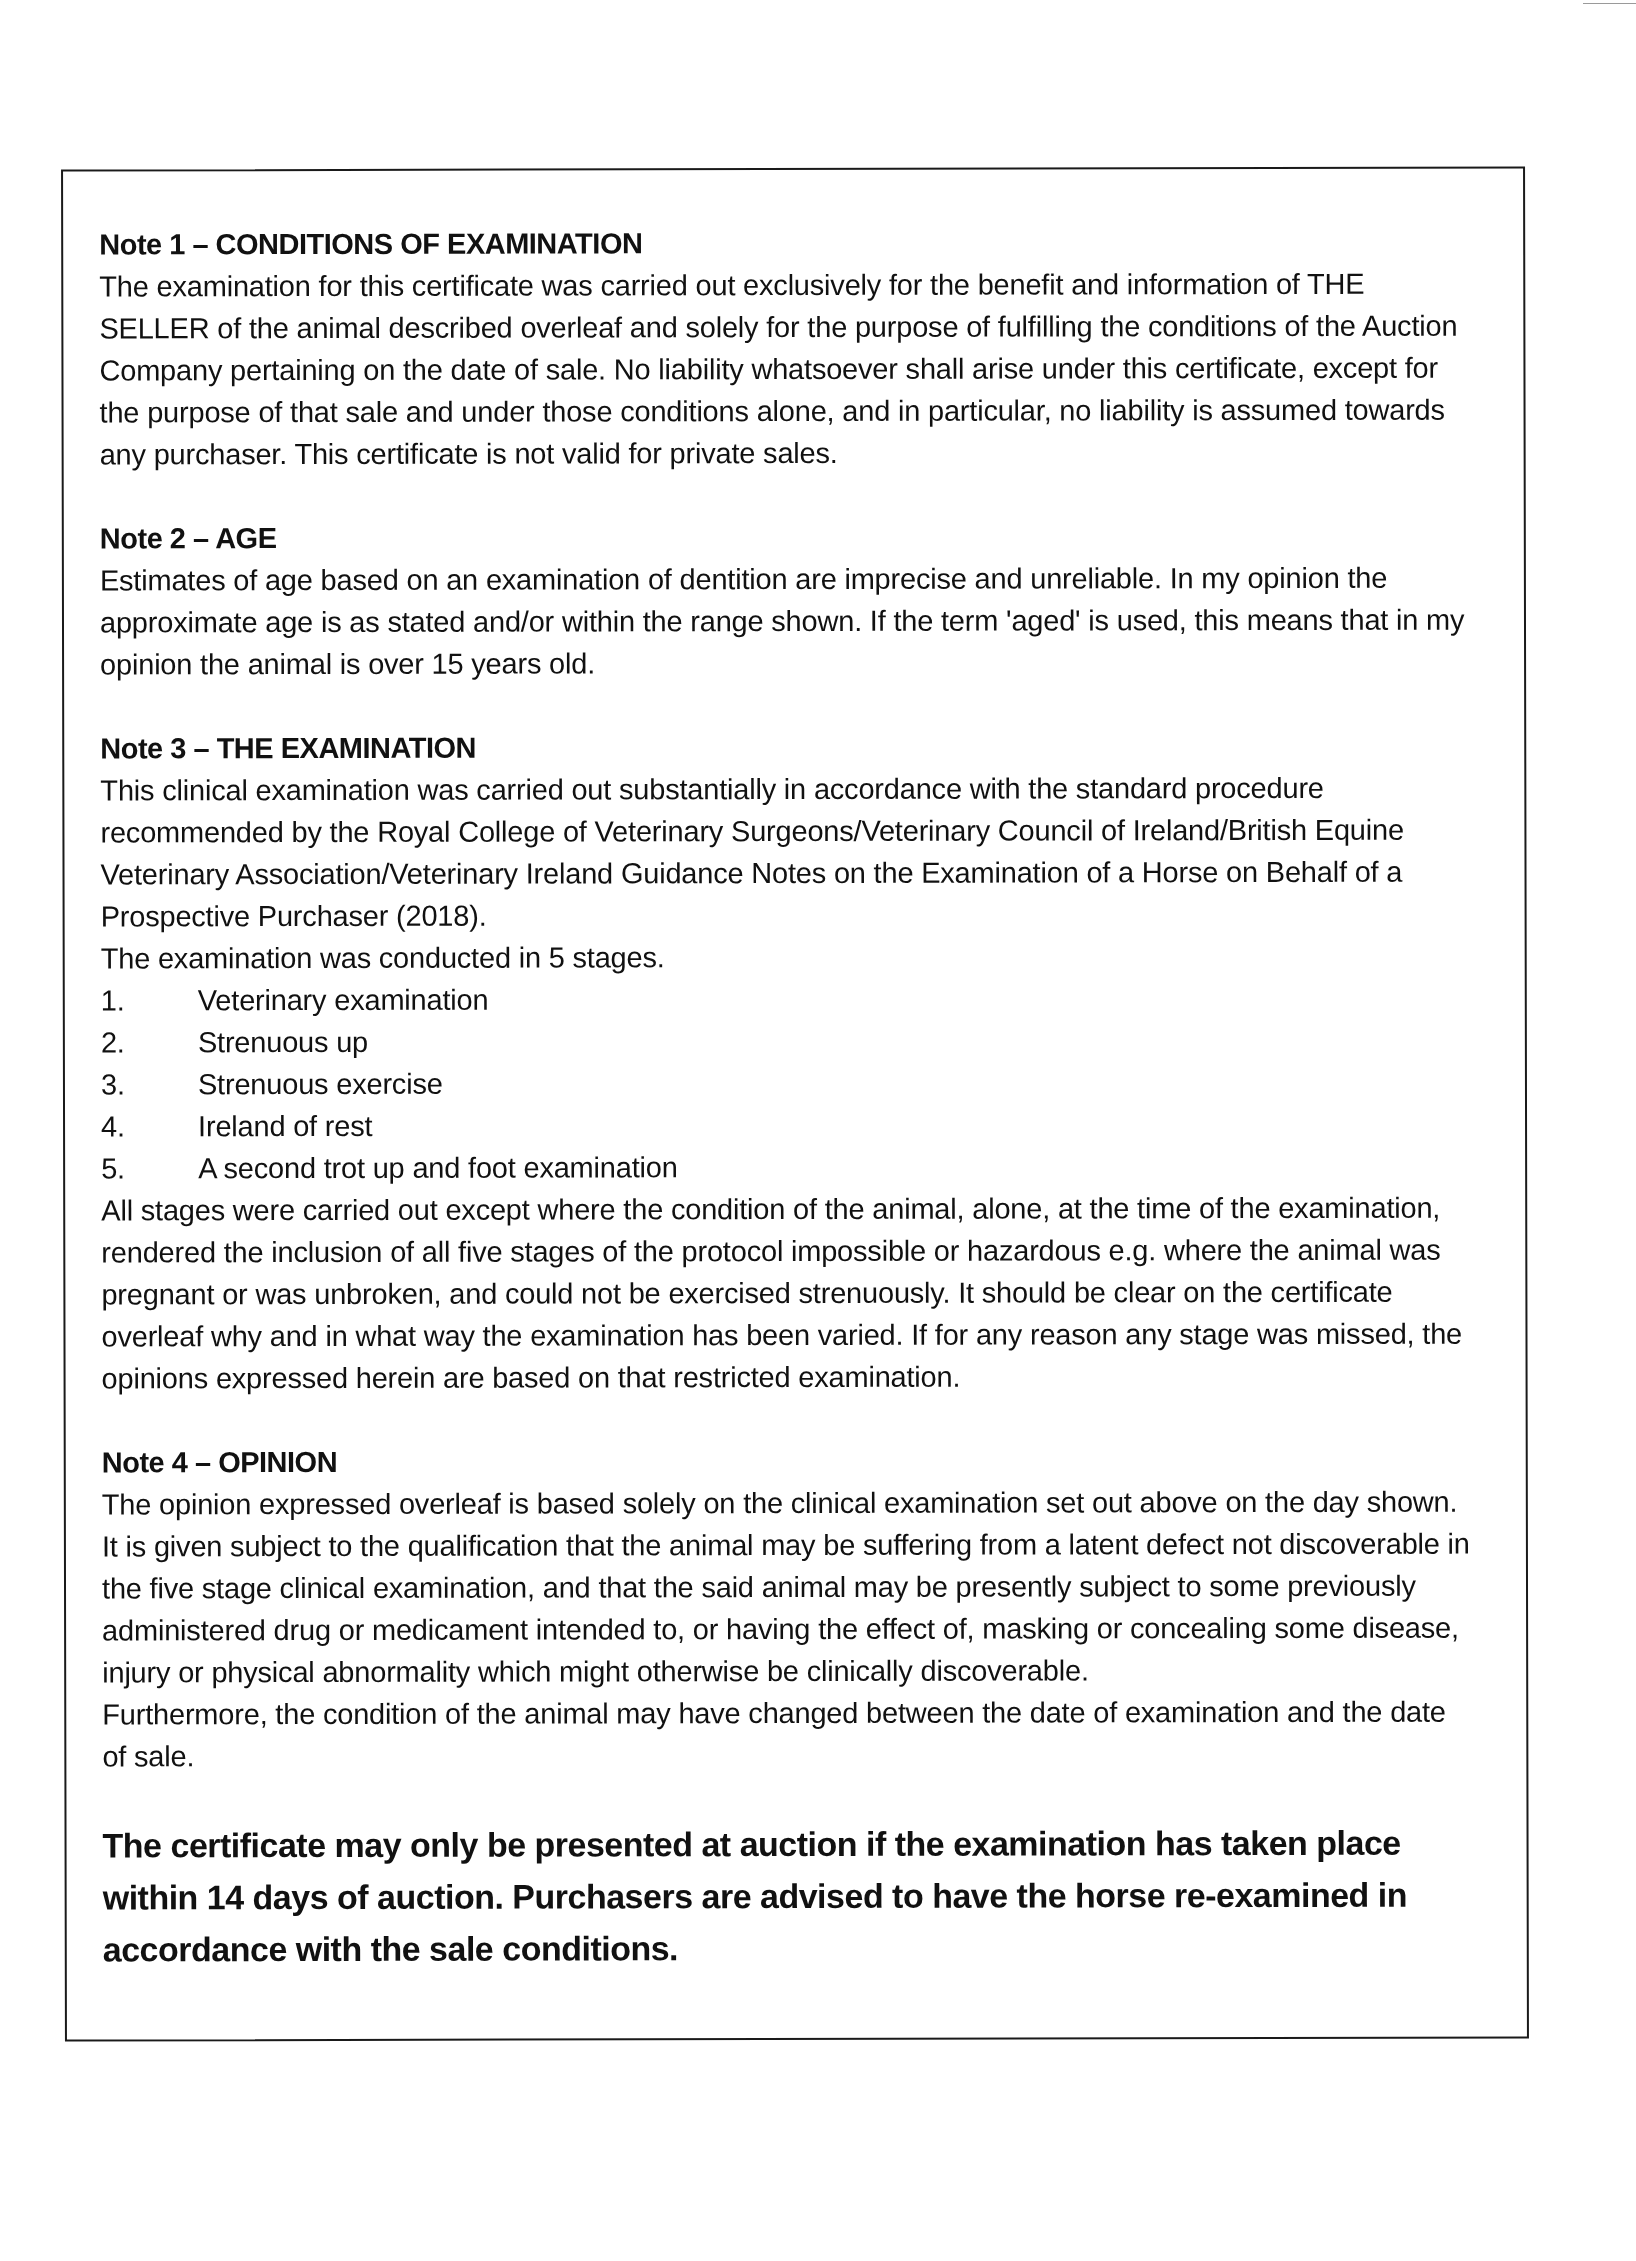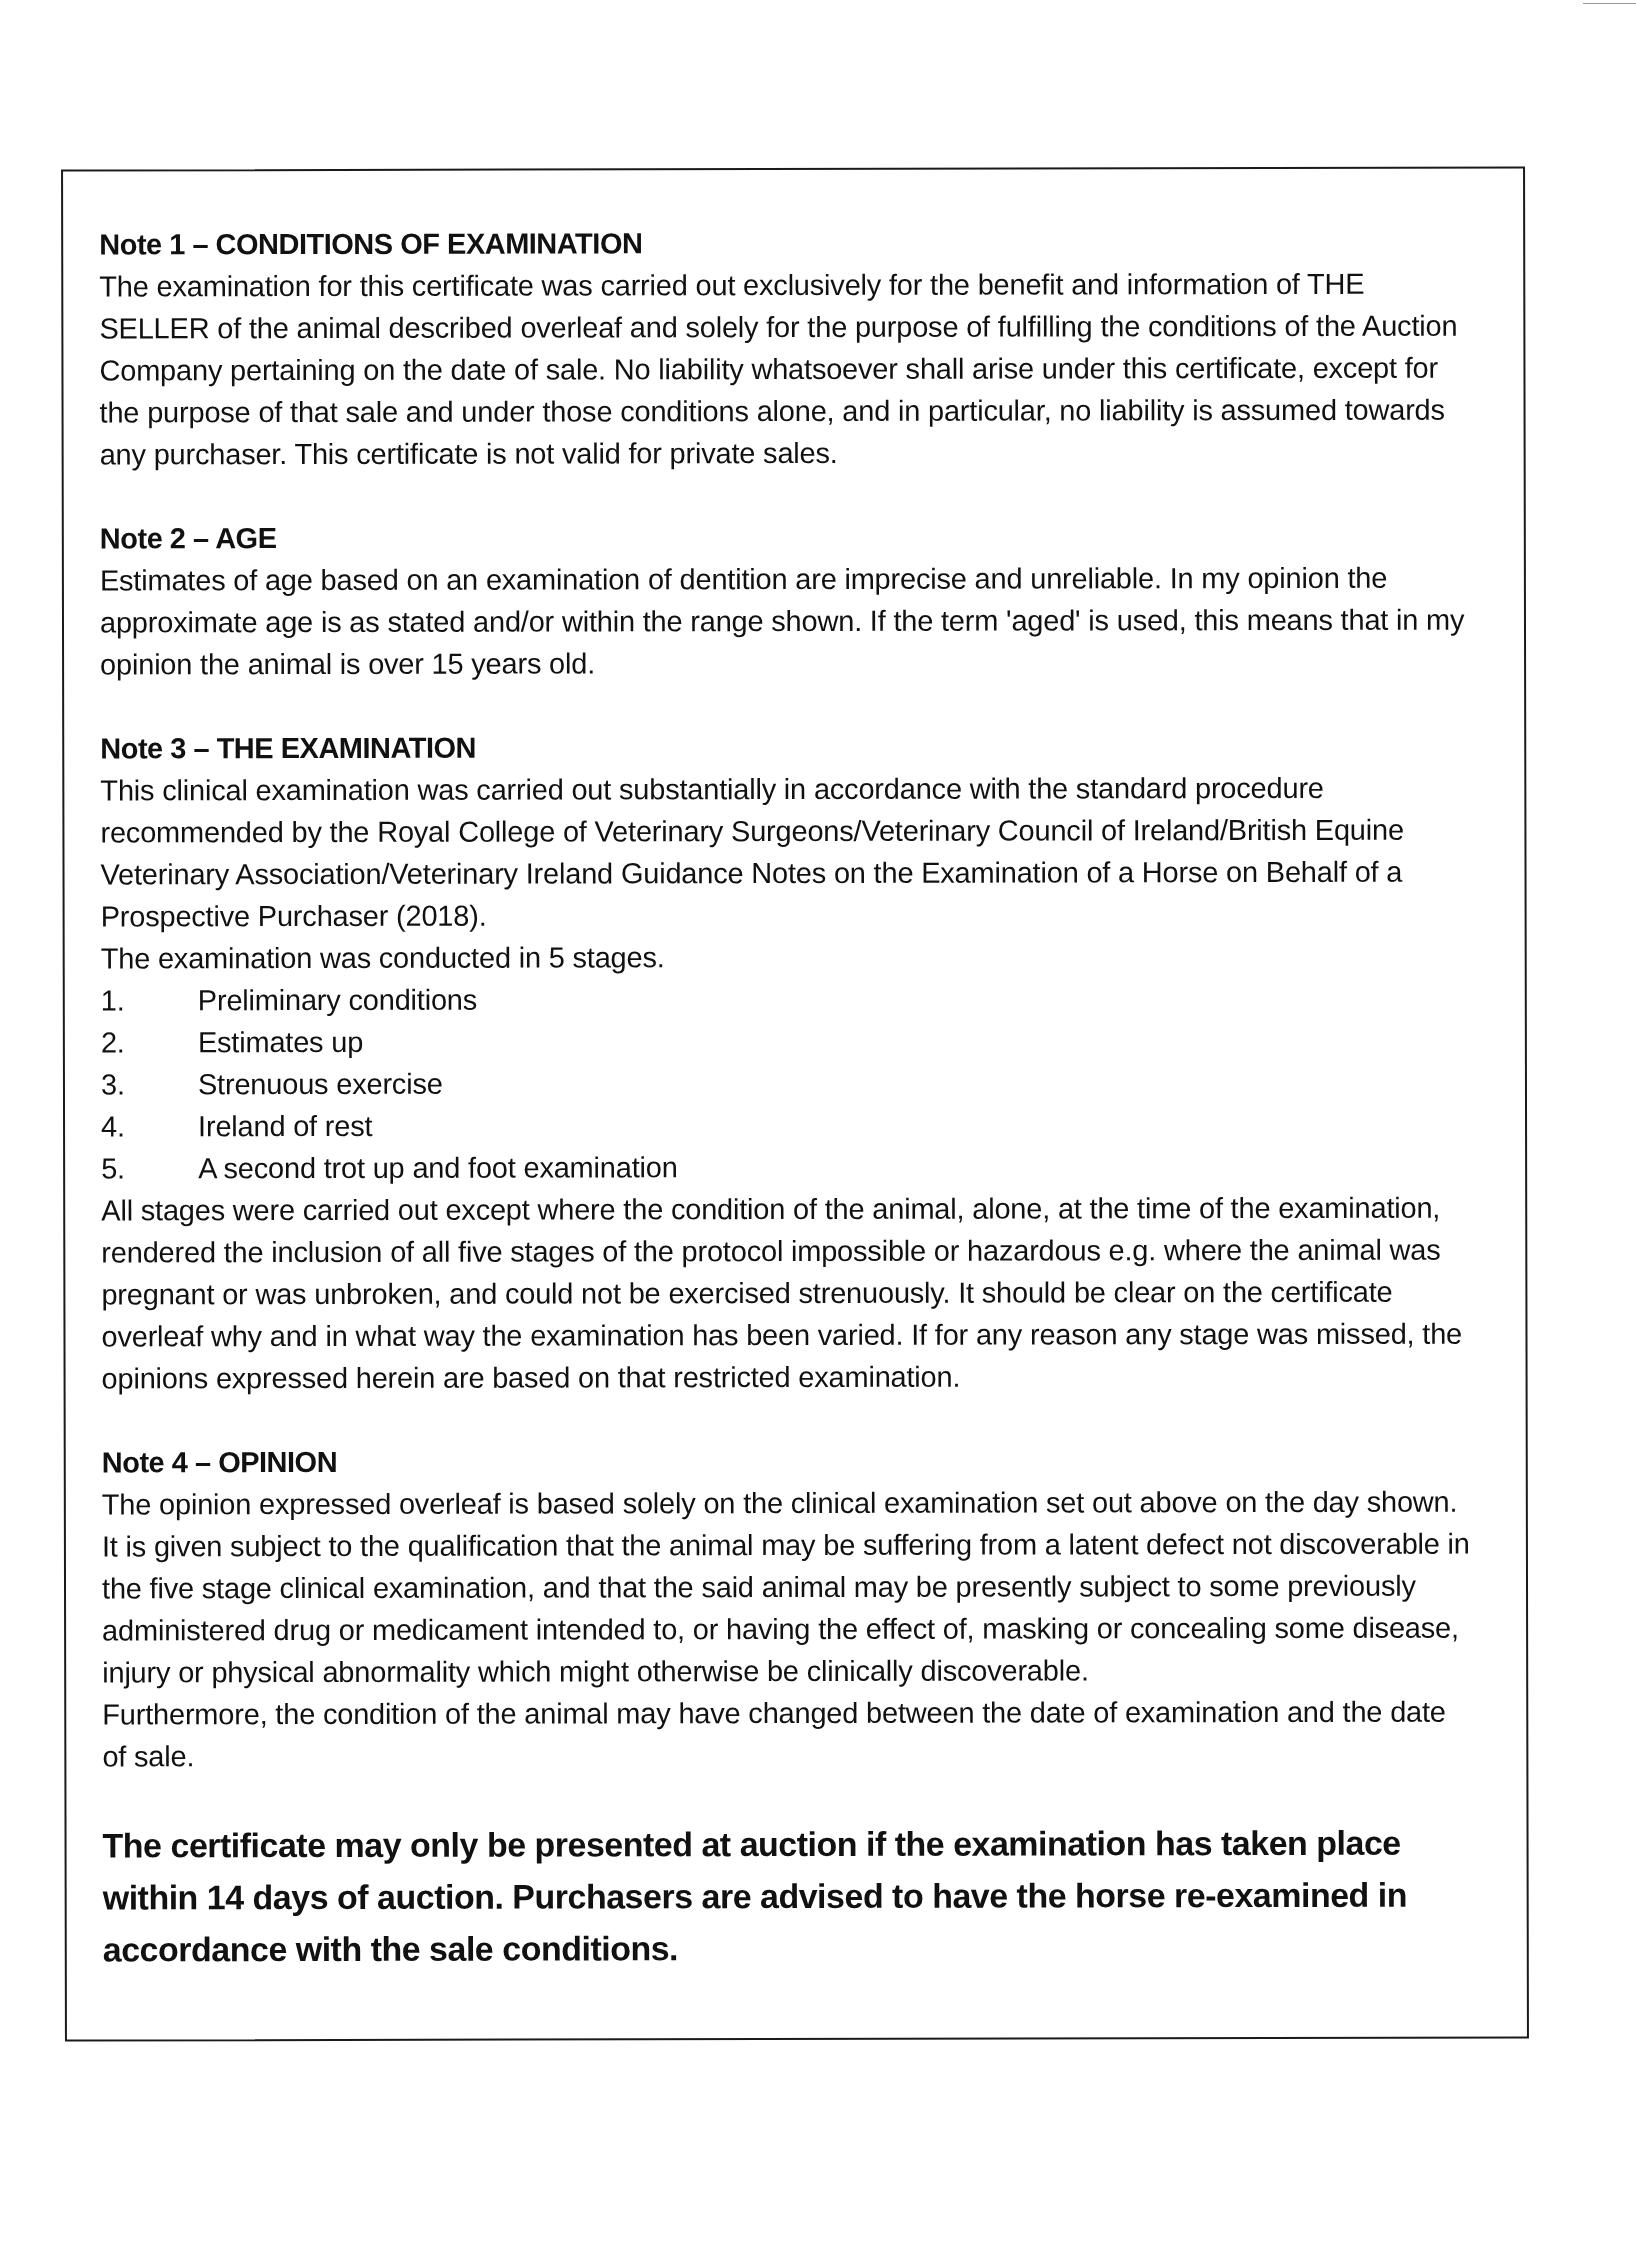--- a/index.html
+++ b/index.html
@@ -97,25 +97,25 @@
       <p class="note-body">Estimates of age based on an examination of dentition are imprecise and unreliable. In my opinion the approximate age is as stated and/or within the range shown. If the term 'aged' is used, this means that in my opinion the animal is over 15 years old.</p>
     </section>
 
     <section class="note">
       <h2 class="note-heading">Note 3 – THE EXAMINATION</h2>
       <p class="note-body">This clinical examination was carried out substantially in accordance with the standard procedure recommended by the Royal College of Veterinary Surgeons/Veterinary Council of Ireland/British Equine Veterinary Association/Veterinary Ireland Guidance Notes on the Examination of a Horse on Behalf of a Prospective Purchaser (2018).</p>
       <p class="note-body">The examination was conducted in 5 stages.</p>
       <ol class="stage-list">
         <li>
           <span class="stage-num">1.</span>
-          <span>Preliminary conditions</span>
+          <span>Veterinary examination</span>
         </li>
         <li>
           <span class="stage-num">2.</span>
-          <span>Estimates up</span>
+          <span>Strenuous up</span>
         </li>
         <li>
           <span class="stage-num">3.</span>
           <span>Strenuous exercise</span>
         </li>
         <li>
           <span class="stage-num">4.</span>
           <span>Ireland of rest</span>
         </li>
         <li>

